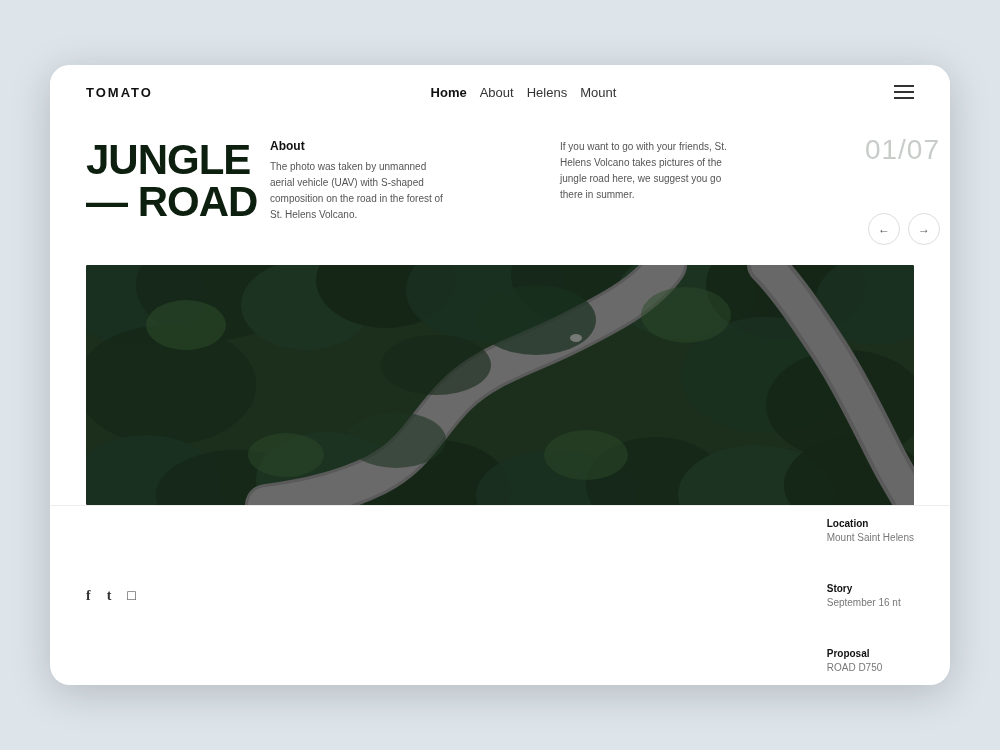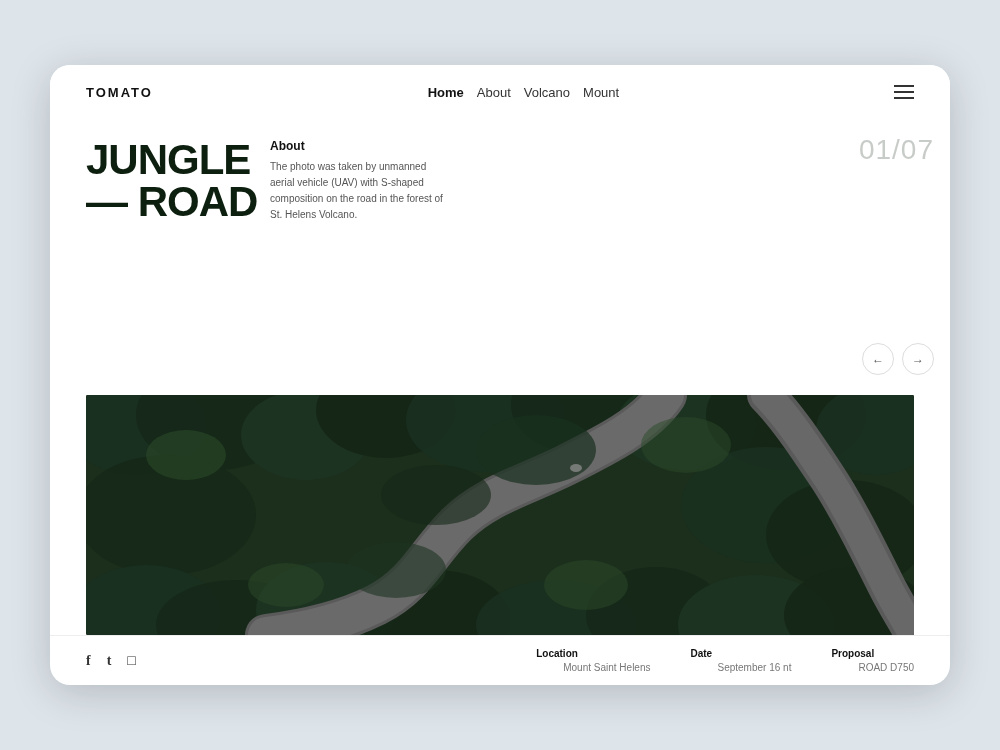--- a/index.html
+++ b/index.html
@@ -109,21 +109,21 @@
     .about-block p, .proposal-block p {
       font-size: 10px;
       color: #555;
       line-height: 1.6;
       max-width: 180px;
     }
 
     
     .right-panel {
       width: 120px;
-      padding: 16px 16px 10px 0;
+      padding: 16px 10px 10px 0;
       display: flex;
       flex-direction: column;
       align-items: flex-end;
       flex-shrink: 0;
     }
 
     .slide-counter {
       font-size: 28px;
       font-weight: 300;
       color: #c8ccc8;
@@ -193,33 +193,33 @@
     .social-icon {
       font-size: 14px;
       color: #333;
       text-decoration: none;
       cursor: pointer;
     }
 
     .footer-meta {
       display: flex;
       gap: 40px;
+      flex-direction: column;
     }
 
     .meta-item h4 {
       font-size: 10px;
       font-weight: 700;
       color: #111;
       margin-bottom: 3px;
     }
 
     .meta-item p {
       font-size: 10px;
       color: #777;
-      margin-left: 27px;
     }
 
     
     .jungle-svg {
       width: 100%;
       height: 100%;
     }
 
     
     .content-row {
@@ -248,21 +248,21 @@
   <nav class="navbar">
     <span class="brand">TOMATO</span>
     <ul class="nav-links">
       <li class="active">
         <a href="#">Home</a>
       </li>
       <li>
         <a href="#">About</a>
       </li>
       <li>
-        <a href="#">Volcano</a>
+        <a href="#">Helens</a>
       </li>
       <li>
         <a href="#">Mount</a>
       </li>
     </ul>
     <div class="hamburger">
       <span></span>
       <span></span>
       <span></span>
     </div>
@@ -277,20 +277,21 @@
           <span>— ROAD</span>
         </h1>
       </div>
 
       <div class="text-columns">
         <div class="about-block">
           <h3>About</h3>
           <p>The photo was taken by unmanned aerial vehicle (UAV) with S-shaped composition on the road in the forest of St. Helens Volcano.</p>
         </div>
         <div class="proposal-block">
+          <p>If you want to go with your friends, St. Helens Volcano takes pictures of the jungle road here, we suggest you go there in summer.</p>
         </div>
       </div>
 
       <div class="right-panel">
         <div class="slide-counter">
           <span>01</span><span>/</span><span>07</span>
         </div>
         <div class="nav-arrows">
           <button class="arrow-btn">←</button>
           <button class="arrow-btn">→</button>
@@ -368,21 +369,21 @@
       <span class="social-icon" style="font-weight: bold; font-size: 14px; font-family: serif;">f</span>
       <span class="social-icon" style="font-weight: bold; font-size: 14px; font-family: serif;">t</span>
       <span class="social-icon" style="font-weight: bold; font-size: 14px; font-family: serif;">□</span>
     </div>
     <div class="footer-meta">
       <div class="meta-item">
         <h4>Location</h4>
         <p>Mount Saint Helens</p>
       </div>
       <div class="meta-item">
-        <h4>Date</h4>
+        <h4>Story</h4>
         <p>September 16 nt</p>
       </div>
       <div class="meta-item">
         <h4>Proposal</h4>
         <p>ROAD D750</p>
       </div>
     </div>
   </div>
 
 </div>

